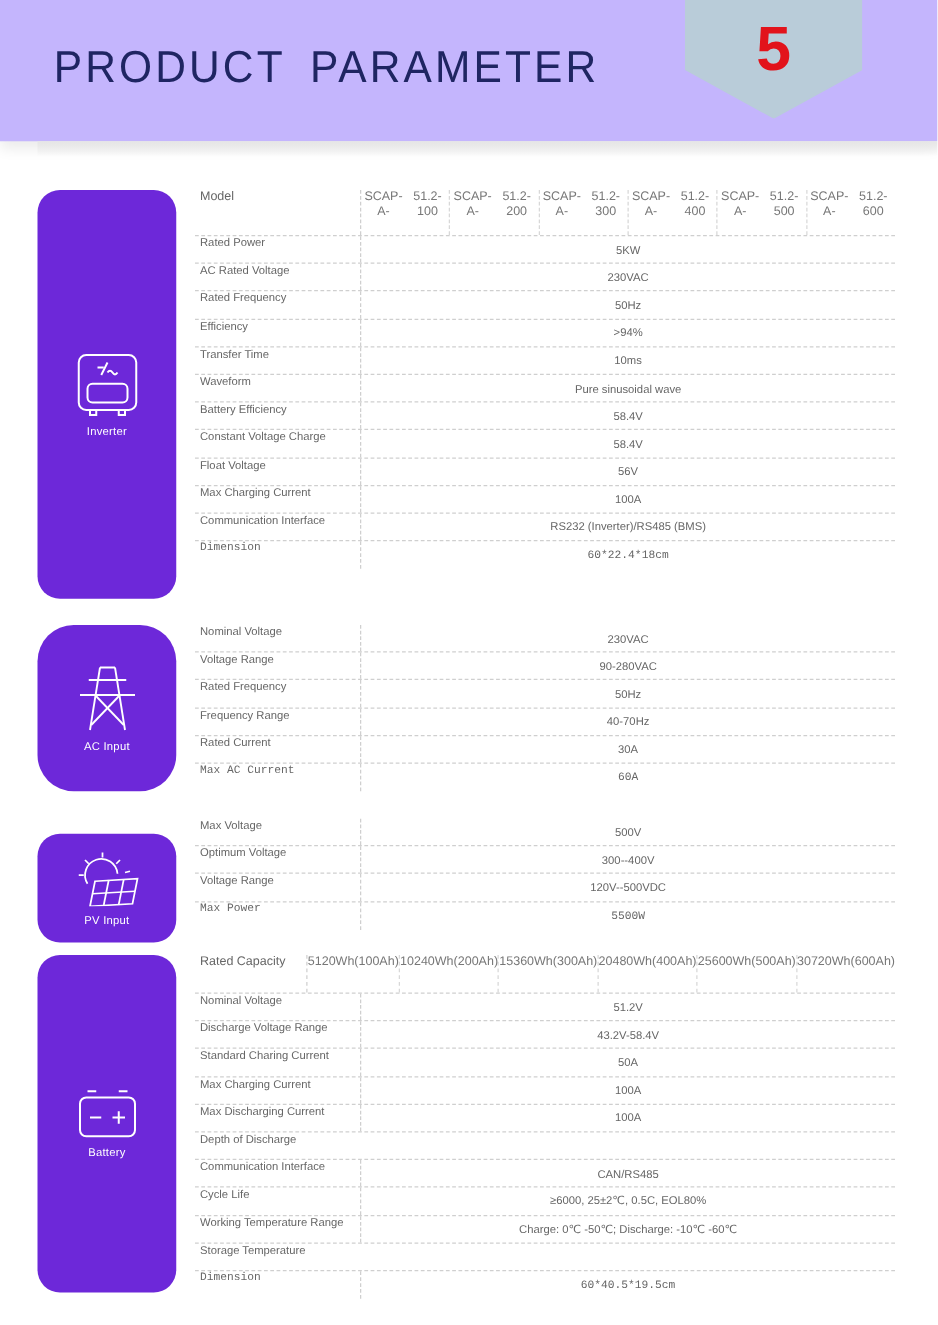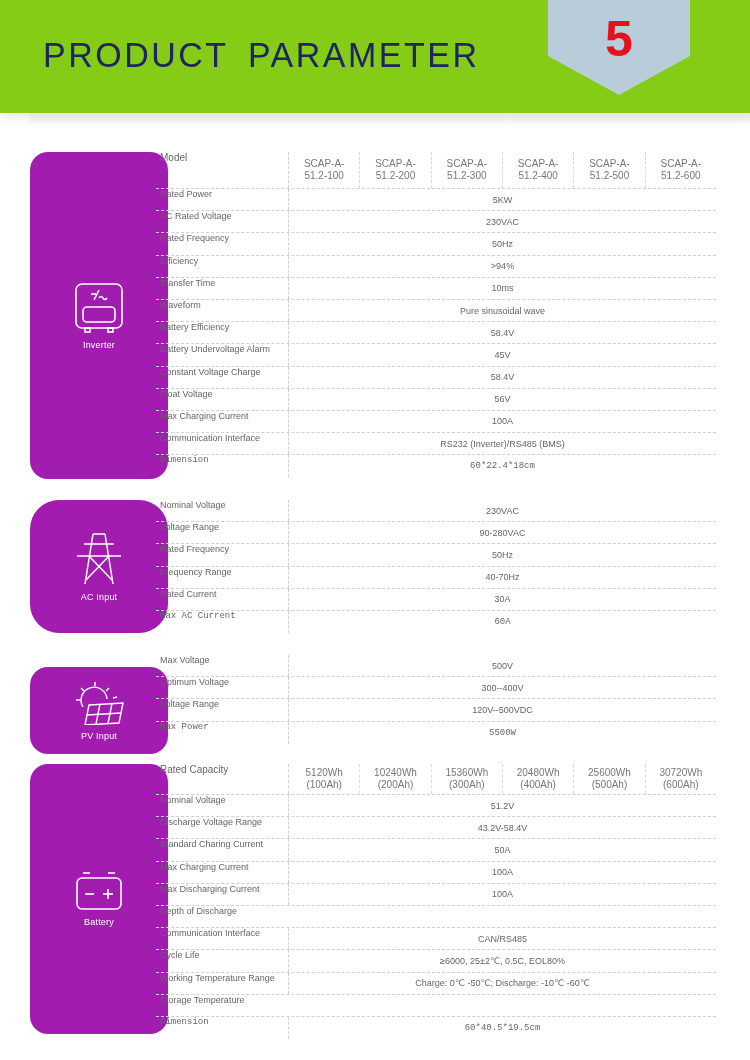--- a/index.html
+++ b/index.html
@@ -1,21 +1,21 @@
 <!DOCTYPE html>
 <html><head>
 <meta charset="utf-8">
 <style>
   * { box-sizing: border-box; margin: 0; padding: 0; }
   html, body { width: 750px; height: 1060px; background: #ffffff; overflow: hidden; }
   body { font-family: "Liberation Sans", "DejaVu Sans", sans-serif; color: #555; position: relative; }
 
   .header {
     position: absolute; left: 0; top: 0; width: 750px; height: 113px;
-    background: #84cc16;
+    background: #c4b5fd;
     box-shadow: 0 6px 10px rgba(0,0,0,0.08);
     padding-left: 44px;
   }
   .header-shadow {
     position: absolute; left: 30px; top: 113px; width: 720px; height: 12px;
     background: linear-gradient(#e6e6e6, rgba(255,255,255,0));
   }
   .page-title {
     position: absolute; left: 43px; top: 35px;
     font-family: "Liberation Sans", sans-serif;
@@ -29,43 +29,43 @@
     clip-path: polygon(0 0, 100% 0, 100% 59%, 50% 100%, 0 59%);
   }
   .badge-num {
     position: absolute; left: 0; right: 0; top: 10px; text-align: center;
     font-size: 50px; font-weight: bold; color: #e2131b;
     font-family: "Liberation Sans", sans-serif;
   }
 
   .section { position: absolute; left: 30px; width: 690px; }
   .side-card {
-    position: absolute; left: 0; top: 0; width: 138px;
-    background: #a21caf; border-radius: 18px;
+    position: absolute; left: 0; top: 0; width: 111px;
+    background: #6d28d9; border-radius: 18px;
     display: flex; flex-direction: column; align-items: center; justify-content: center;
   }
   .side-label { color: #ffffff; font-size: 9px; margin-top: 6px; letter-spacing: 0.2px; }
   .icon svg { display: block; }
 
   .table { position: absolute; left: 126px; width: 560px; }
   .row {
     position: relative; height: 22.2px;
     border-bottom: 1px dashed #cfcfcf;
     display: flex; align-items: flex-start;
     font-size: 9px; color: #666;
   }
   .row.last { border-bottom: none; font-family: Liberation Mono, monospace; }
   .row .lbl { width: 132px; padding-left: 4px; white-space: nowrap; }
   .row .val { flex: 1; text-align: center; border-left: 1px dashed #cfcfcf; height: 100%; display: flex; align-items: center; justify-content: center; }
   .row.head { height: 37px; }
   .row.head .lbl { font-size: 10px; }
   .row.head .cols { flex: 1; display: flex; height: 100%; border-left: 1px dashed #cfcfcf; }
   .row.head .col {
     flex: 1; text-align: center; font-size: 10px; line-height: 12px; color: #777;
-    display: flex; flex-direction: column; justify-content: center;
+    display: flex; flex-direction: row; justify-content: center;
     border-right: 1px dashed #d8d8d8;
   }
   .row.head .col:last-child { border-right: none; }
 </style>
 </head>
 <body>
 
 <div class="header">
   <div class="page-title">PRODUCT  PARAMETER</div>
   <div class="badge">
@@ -139,24 +139,20 @@
         <span class="lbl">Transfer Time</span>
         <span class="val">10ms</span>
       </div>
     <div class="row">
         <span class="lbl">Waveform</span>
         <span class="val">Pure sinusoidal wave</span>
       </div>
     <div class="row">
         <span class="lbl">Battery Efficiency</span>
         <span class="val">58.4V</span>
-      </div>
-    <div class="row">
-        <span class="lbl">Battery Undervoltage Alarm</span>
-        <span class="val">45V</span>
       </div>
     <div class="row">
         <span class="lbl">Constant Voltage Charge</span>
         <span class="val">58.4V</span>
       </div>
     <div class="row">
         <span class="lbl">Float Voltage</span>
         <span class="val">56V</span>
       </div>
     <div class="row">

